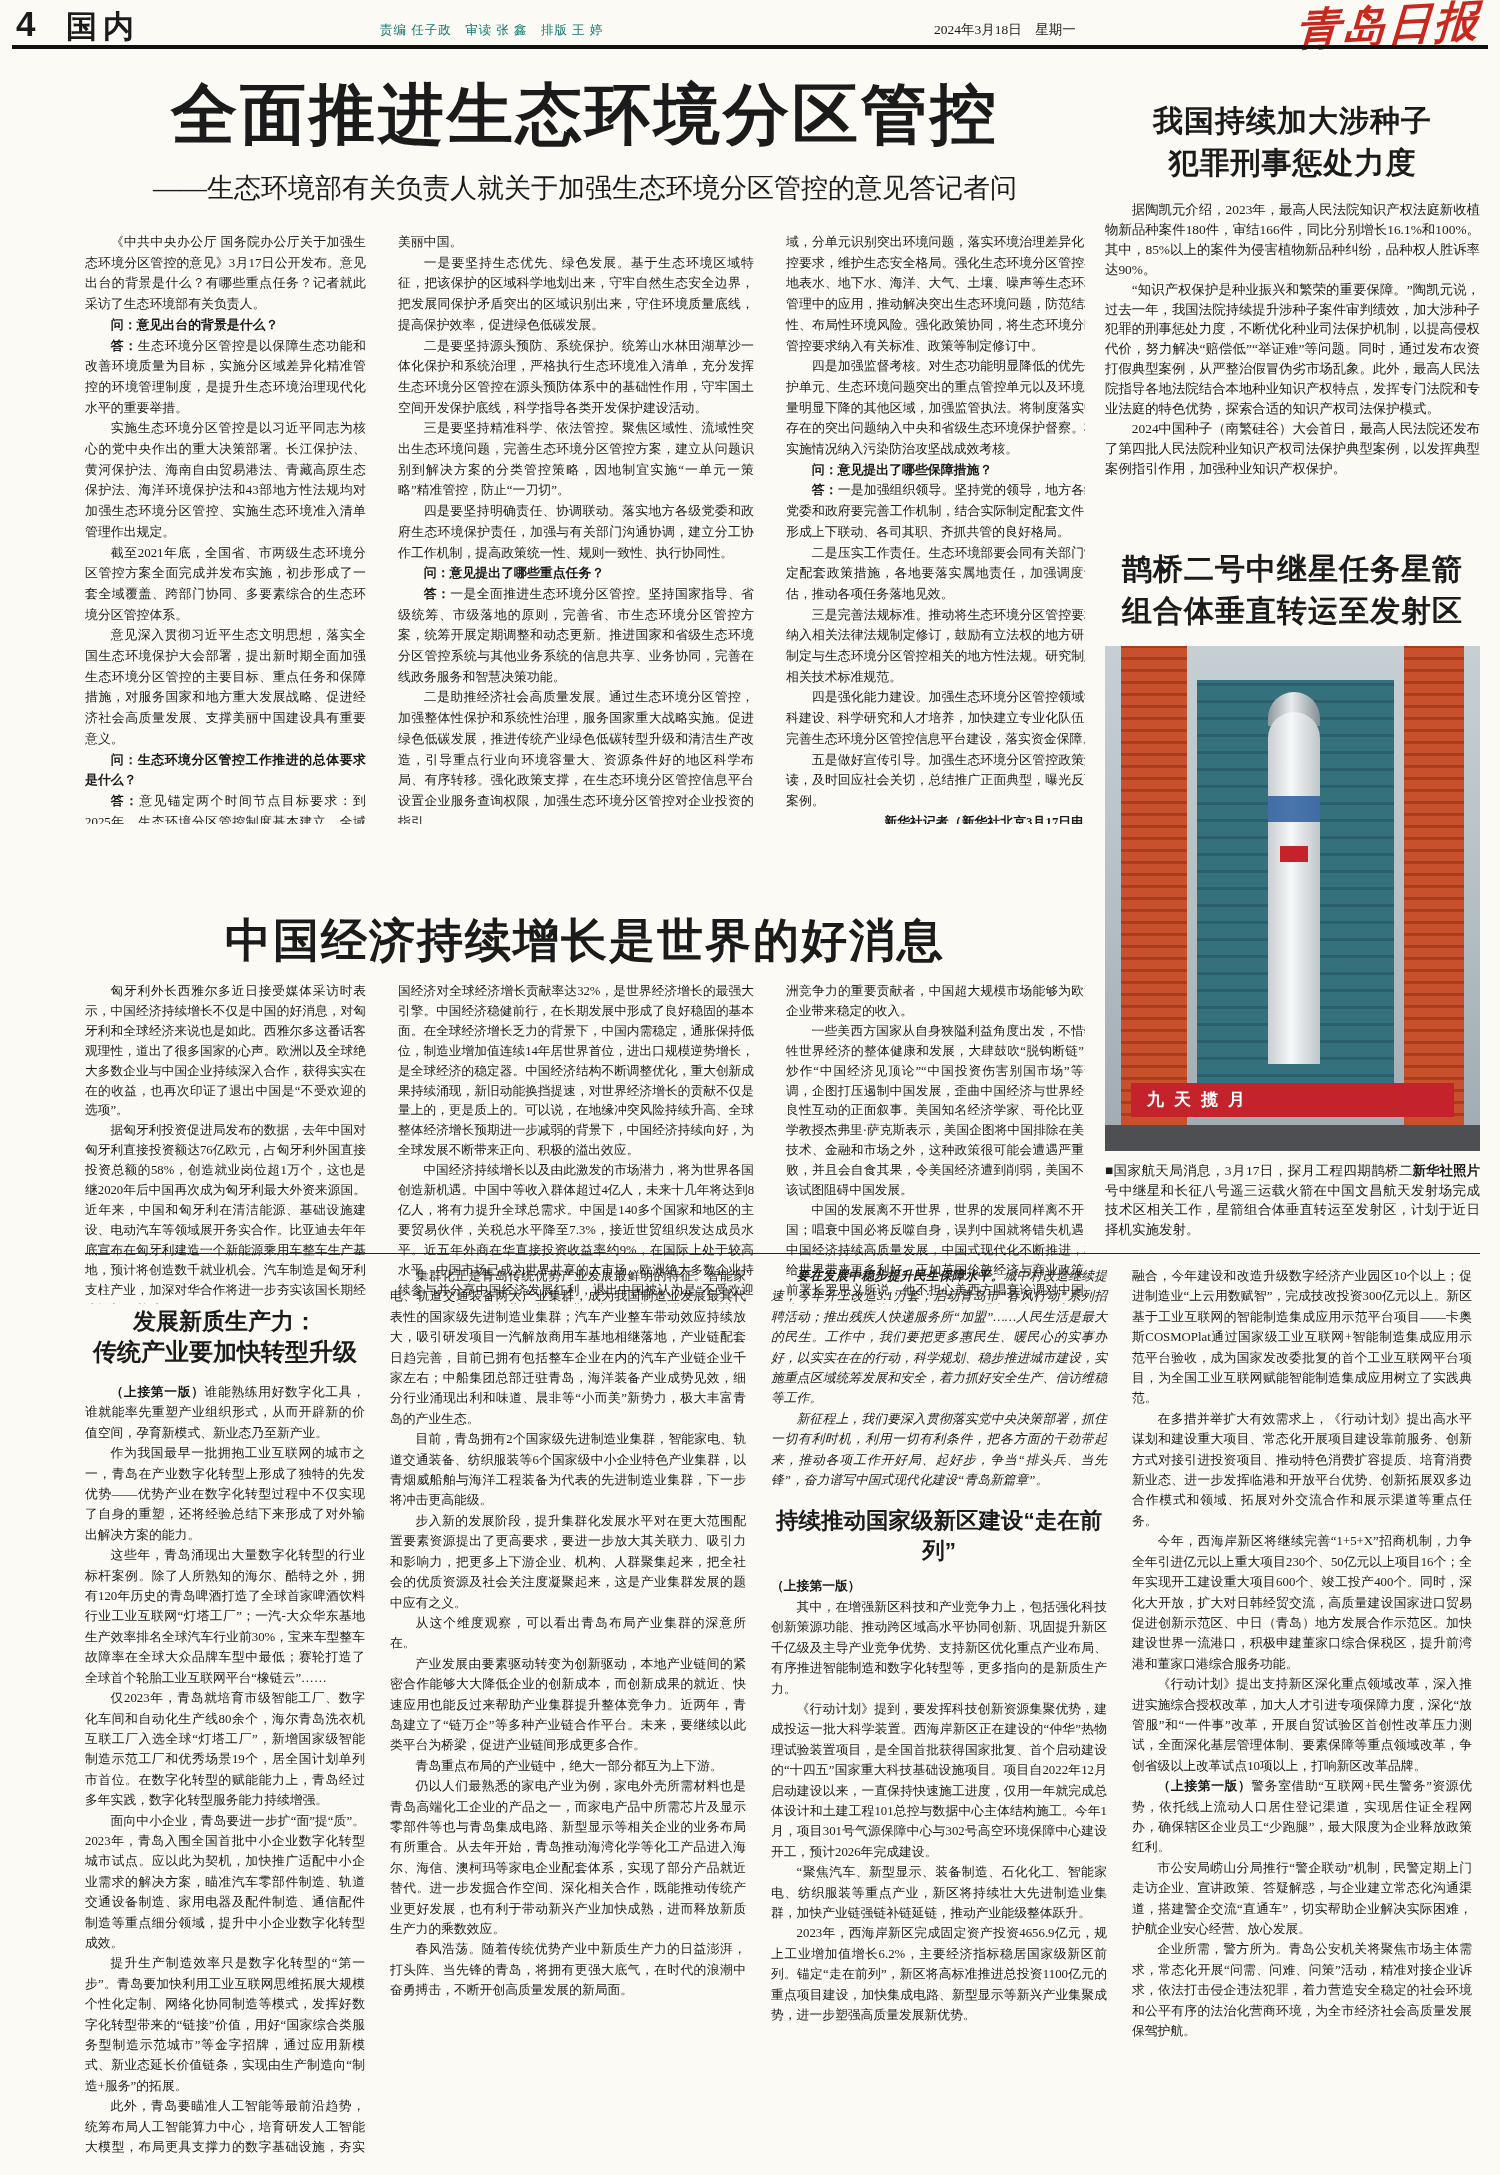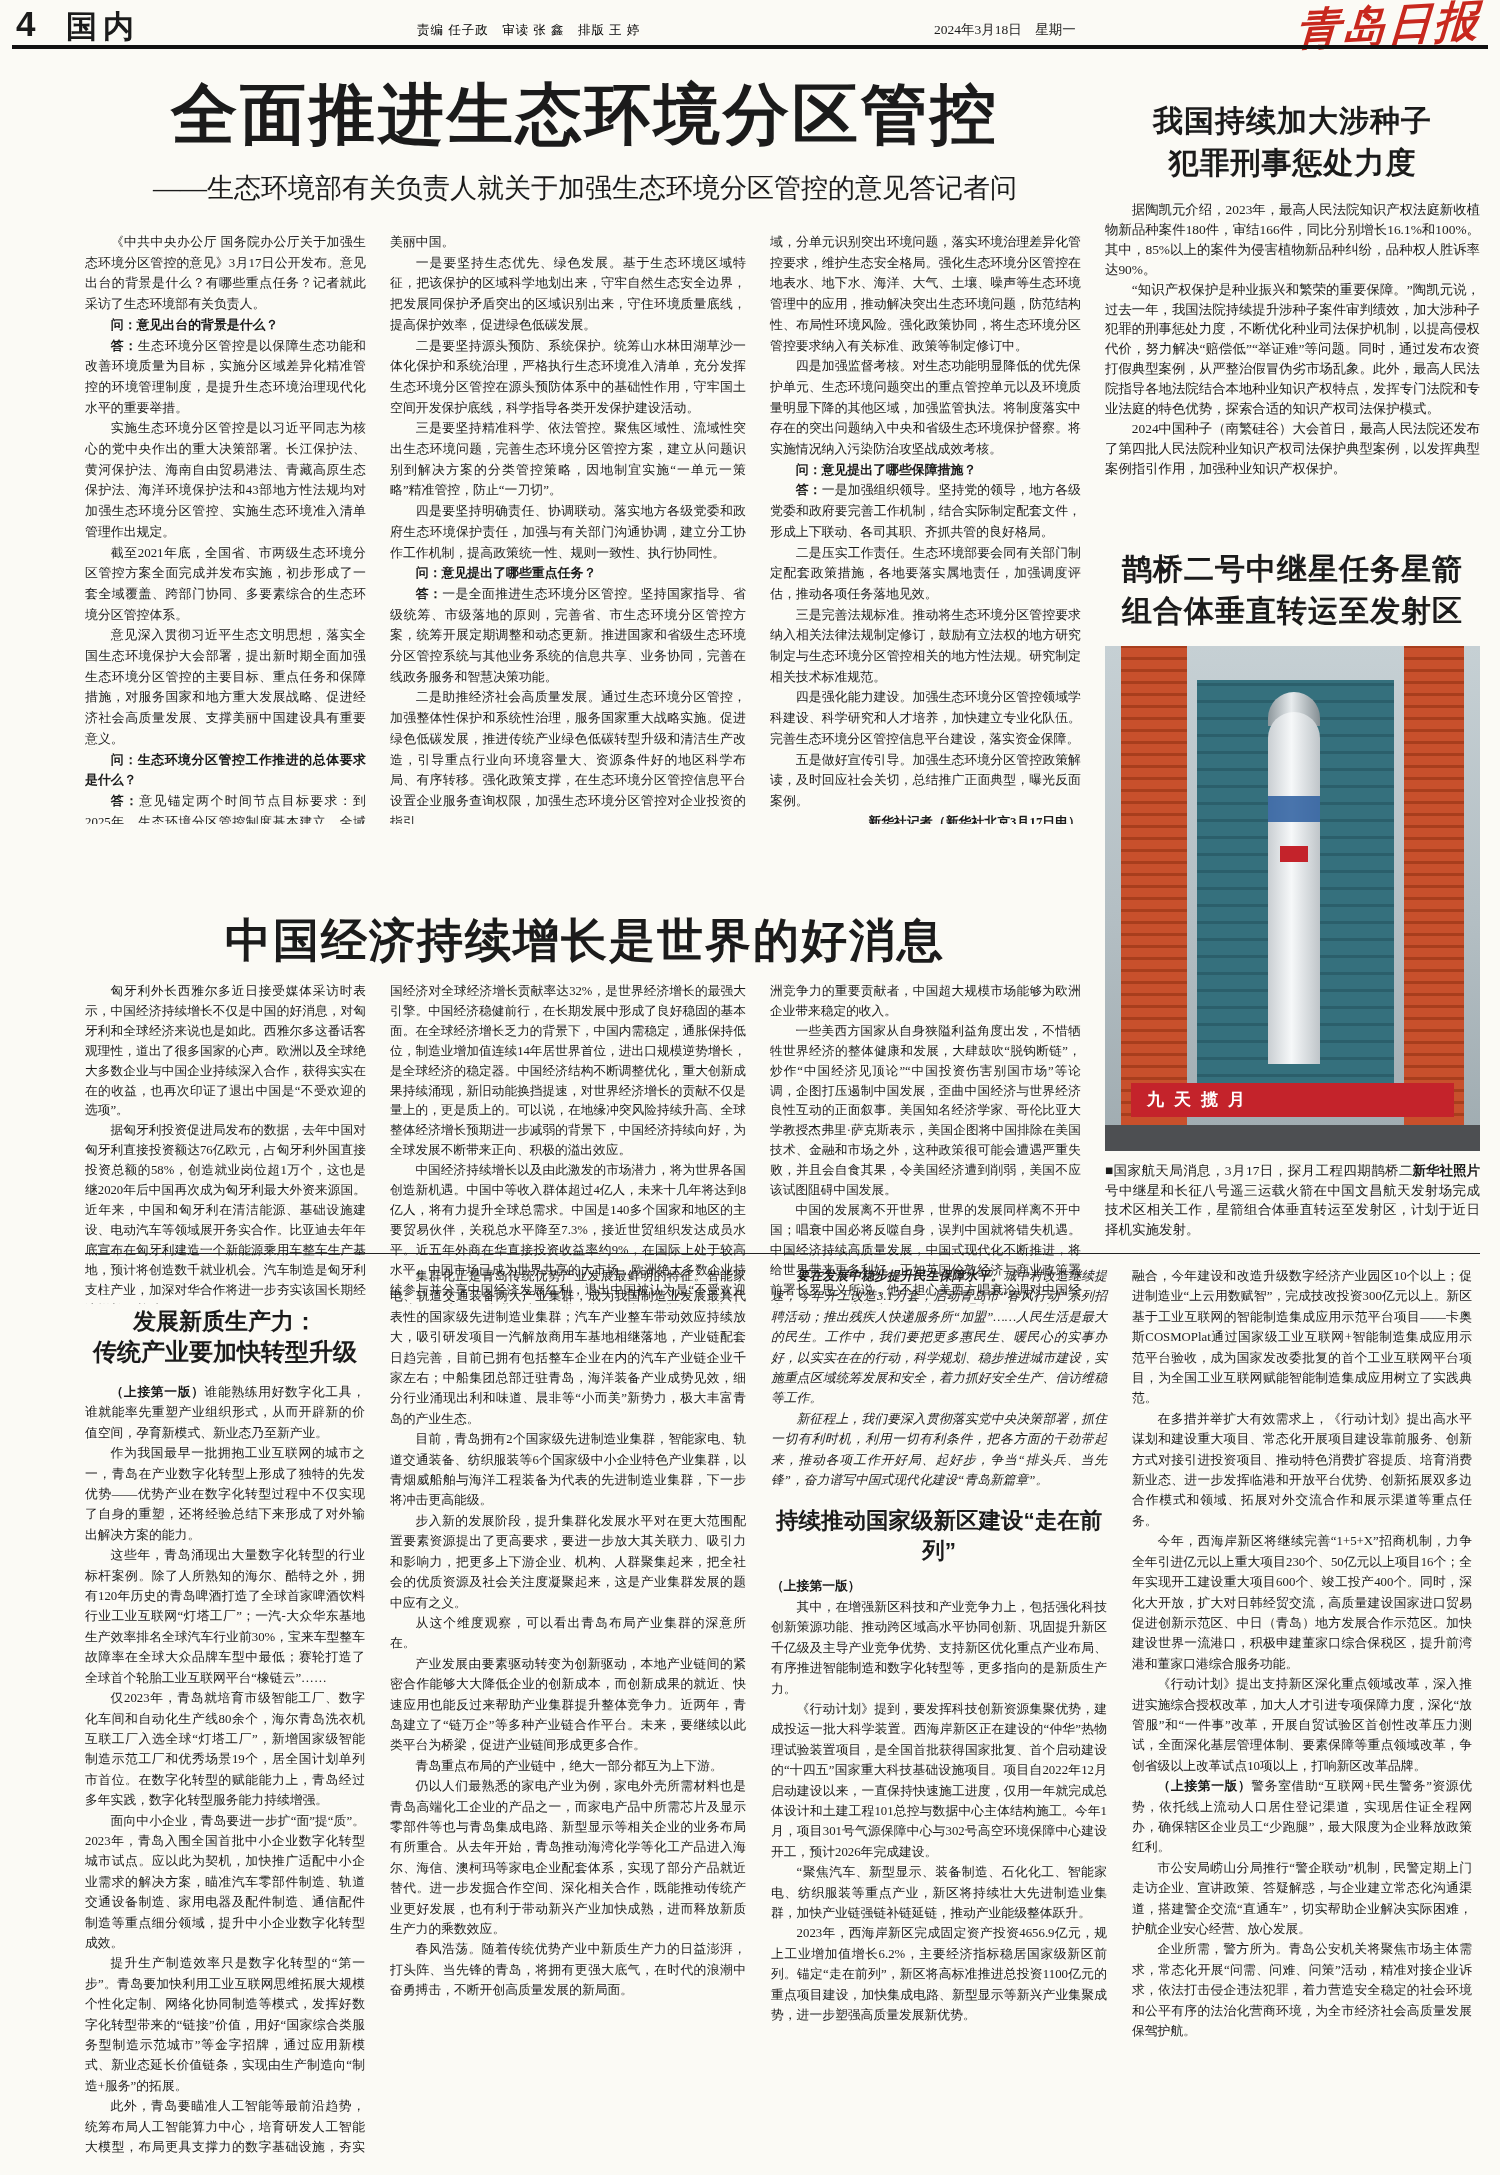--- a/index.html
+++ b/index.html
@@ -2,37 +2,37 @@
 <html><head>
 <meta charset="utf-8">
 <style>
   html,body{margin:0;padding:0;}
   body{width:1500px;height:2175px;position:relative;background:#fbfaf5;color:#1b1b1b;
        font-family:"Liberation Serif","DejaVu Serif",serif;}
   
   #pageheader{position:absolute;top:4px;left:14px;width:1472px;height:40px;}
   .pagenum{position:absolute;left:2px;top:0;font-size:35px;font-weight:700;font-family:"Liberation Sans",sans-serif;}
   .section{position:absolute;left:52px;top:2px;font-size:31px;font-weight:700;letter-spacing:6px;}
-  .editors{position:absolute;left:403px;top:18px;font-size:12.5px;color:#000000;letter-spacing:1px;}
+  .editors{position:absolute;left:366px;top:18px;font-size:12.5px;color:#0f766e;letter-spacing:1px;}
   .pubdate{position:absolute;left:920px;top:17px;font-size:13.5px;}
   .masthead{position:absolute;right:6px;top:-8px;font-size:44px;font-weight:700;color:#c8281e;
             font-style:italic;transform:rotate(-3deg) skewX(-6deg);font-family:"DejaVu Serif",serif;letter-spacing:2px;}
   .toprule{position:absolute;top:45px;left:12px;width:1476px;height:3.5px;background:#111;}
   
   .b{margin:0;text-align:justify;text-indent:2em;}
   .cont{text-indent:0;}
   .q{font-weight:700;}
   .kai{font-style:italic;}
   .byline{text-align:right;font-weight:700;text-indent:0;}
   .tag{font-weight:700;text-indent:0;}
   
   #lead{position:absolute;left:85px;top:56px;width:1000px;}
   #lead h1{margin:14px 0 4px 0;text-align:center;font-size:66px;letter-spacing:3px;font-weight:900;}
   #lead .subhead{text-align:center;font-size:27px;margin:10px 0 0 0;font-weight:400;}
-  .cols3{display:flex;gap:24px;margin-top:26px;overflow:hidden;}
+  .cols3{display:flex;gap:32px;margin-top:26px;overflow:hidden;}
   #lead .cols3{height:592px;font-size:12.9px;line-height:20.7px;}
   .colA{width:281px;flex:none;} .colB{width:356px;flex:none;} .colC{width:311px;flex:none;}
   
   #seed{position:absolute;left:1105px;top:60px;width:375px;margin-top:40px;}
   #seed h2,#rocket h2{margin:0;text-align:center;font-size:30px;line-height:42px;font-weight:900;letter-spacing:1px;}
   #seed .body{margin-top:16px;height:362px;overflow:hidden;font-size:13.4px;line-height:19.9px;}
   #rocket{position:absolute;left:1105px;top:548px;width:375px;}
   .photo{position:relative;width:375px;height:505px;margin-top:14px;overflow:hidden;
          background:linear-gradient(#c6d0d4 0%,#b3bec3 55%,#9fabb0 100%);}
   .gantry{position:absolute;top:0;bottom:26px;width:66px;

